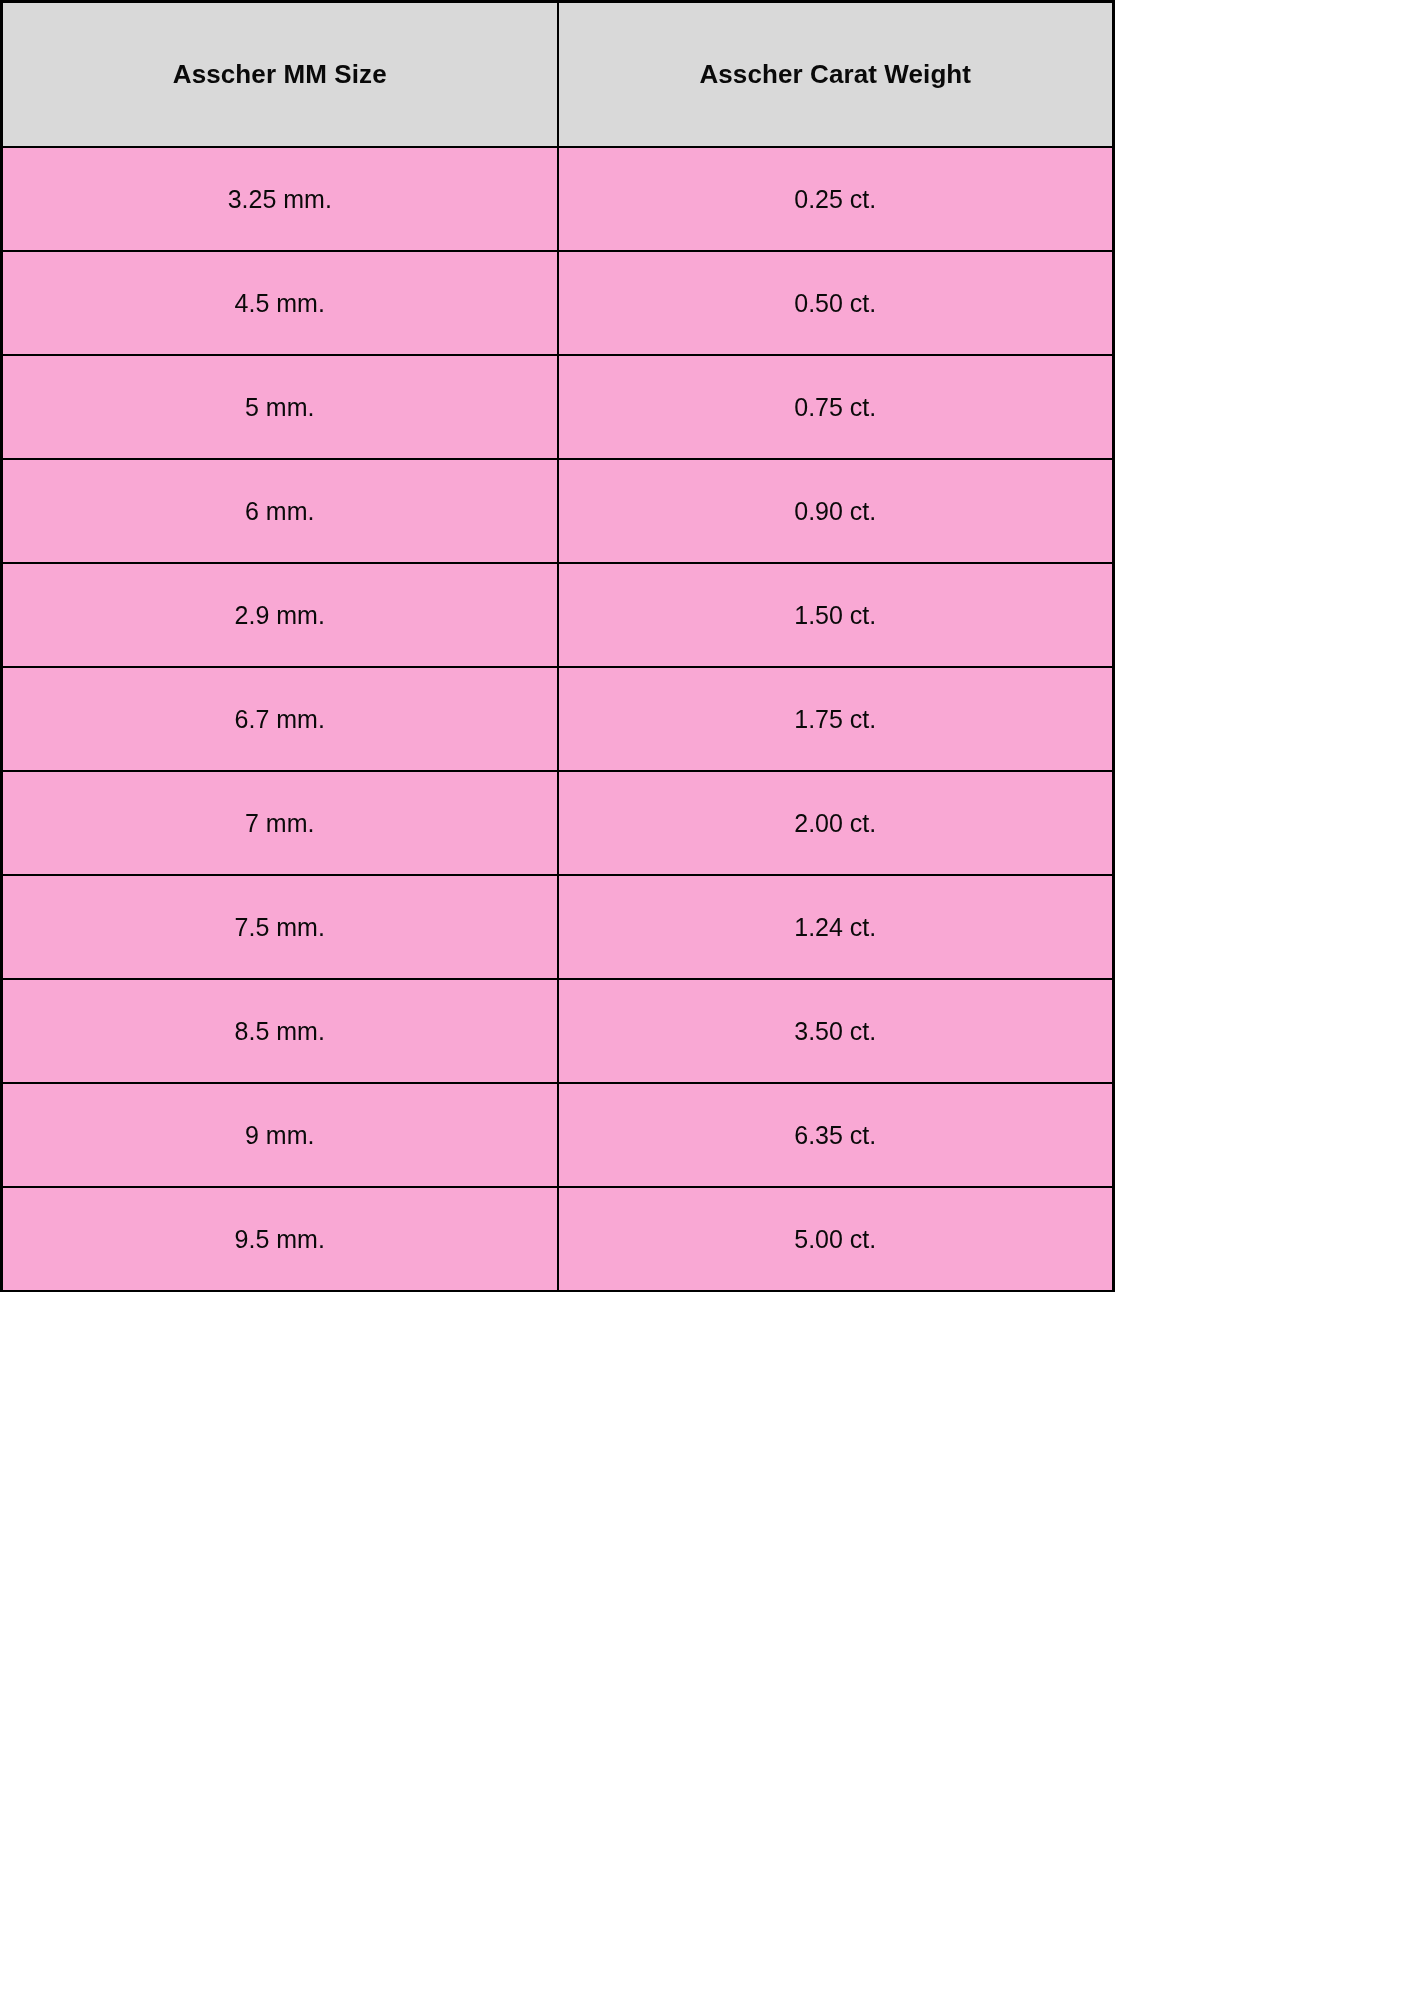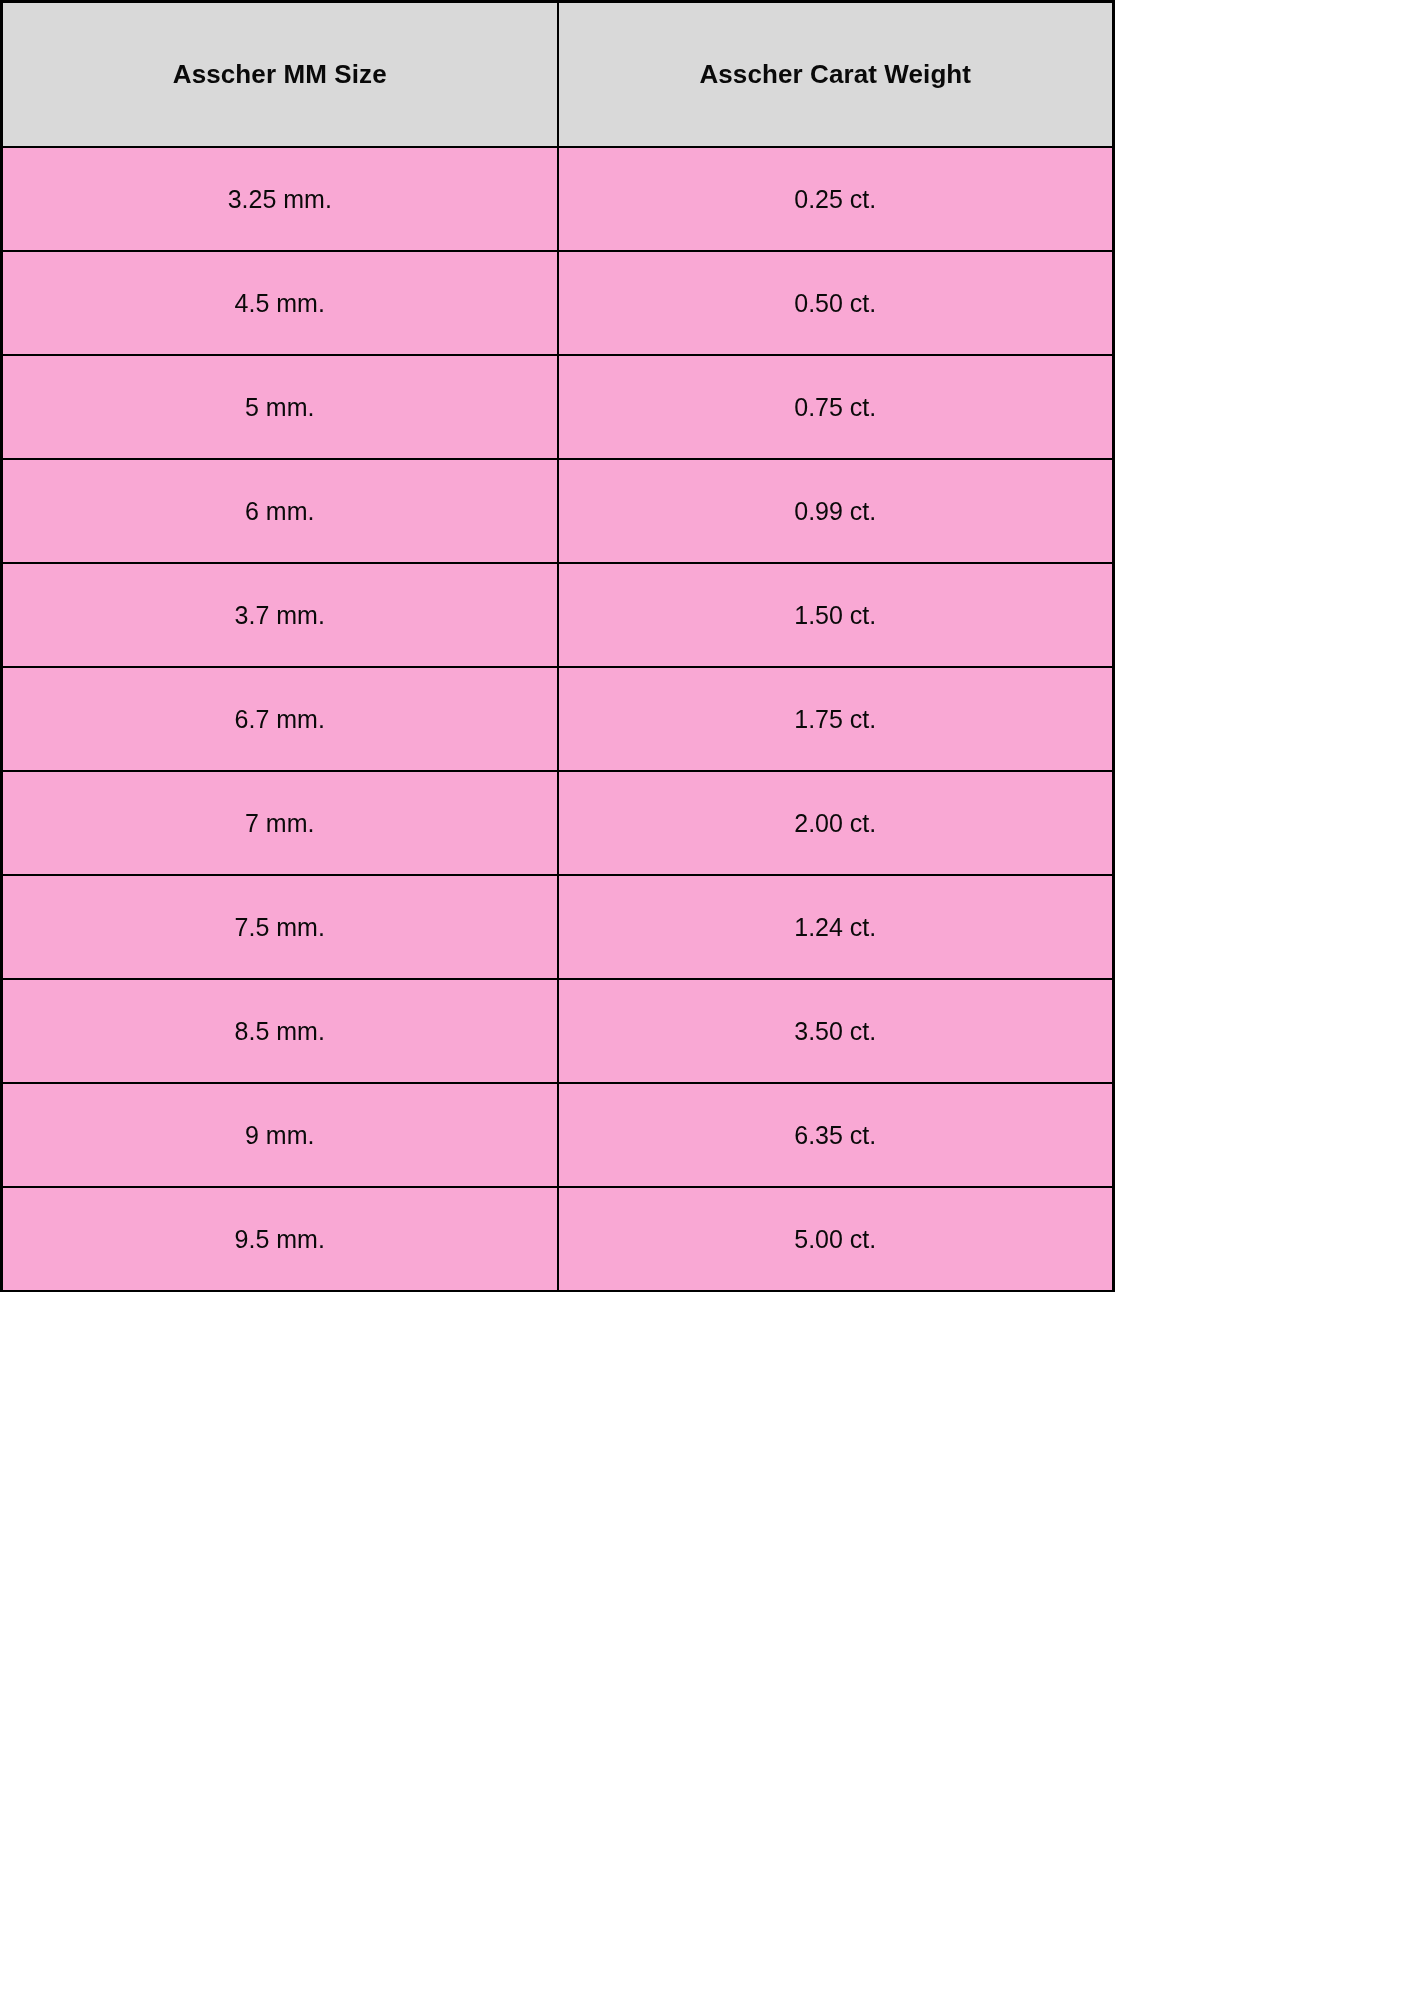--- a/index.html
+++ b/index.html
@@ -114,26 +114,26 @@
           </td>
         <td>
             <span class="cell-text">0.75 ct.</span>
           </td>
       </tr>
       <tr>
         <td>
             <span class="cell-text">6 mm.</span>
           </td>
         <td>
-            <span class="cell-text">0.99 ct.</span>
+            <span class="cell-text">0.90 ct.</span>
           </td>
       </tr>
       <tr>
         <td>
-            <span class="cell-text">3.7 mm.</span>
+            <span class="cell-text">2.9 mm.</span>
           </td>
         <td>
             <span class="cell-text">1.50 ct.</span>
           </td>
       </tr>
       <tr>
         <td>
             <span class="cell-text">6.7 mm.</span>
           </td>
         <td>

